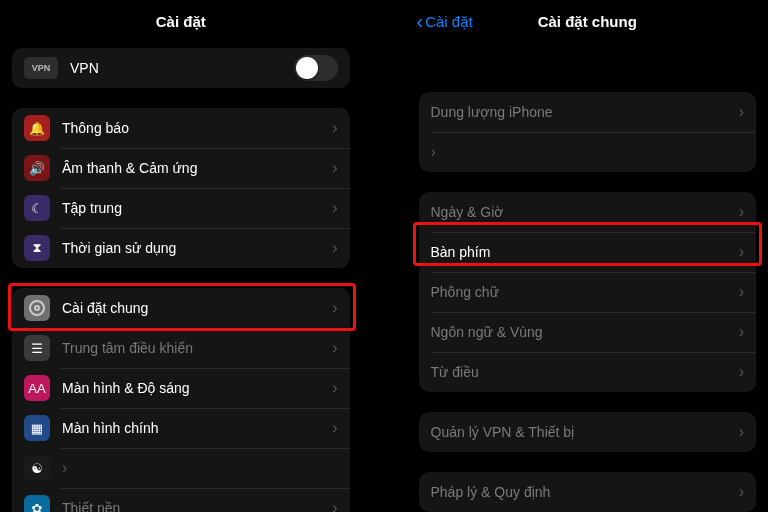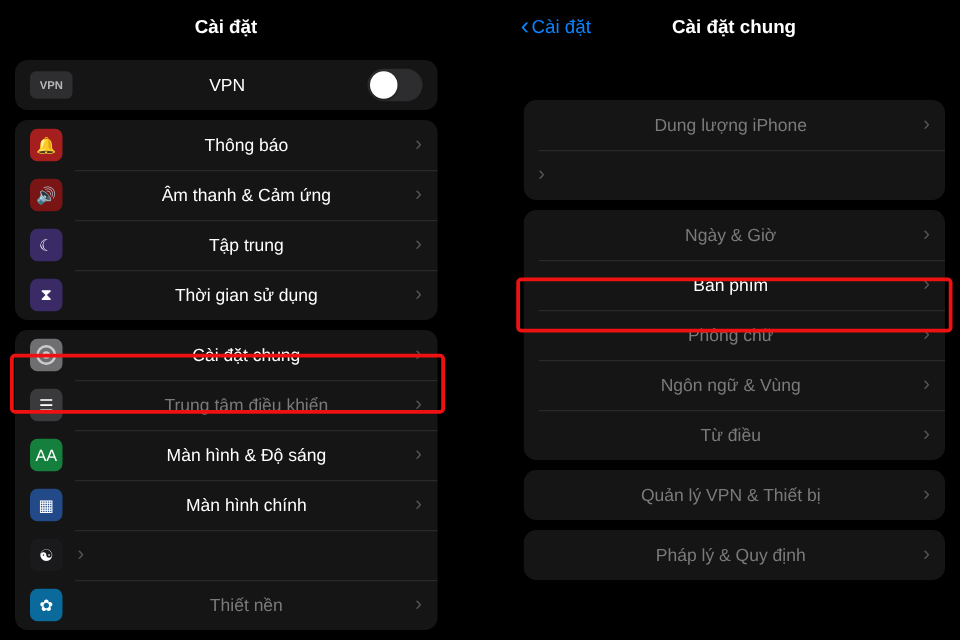--- a/index.html
+++ b/index.html
@@ -5,40 +5,40 @@
   * { box-sizing: border-box; margin: 0; padding: 0; }
   html, body { width: 768px; height: 512px; background: #000; font-family: -apple-system, "Helvetica Neue", Arial, sans-serif; color: #ddd; overflow: hidden; }
   .wrap { display: flex; width: 100%; height: 100%; gap: 44px; }
   .pane { flex: 1; background: #000; position: relative; }
   .pane.left { border-right: 1px solid #000; }
   .titlebar { height: 42px; display: flex; align-items: center; justify-content: center; position: relative; }
   .titlebar .title { color: #fff; font-size: 15px; font-weight: 600; }
   .titlebar .back { position: absolute; left: 10px; top: 0; height: 42px; display: flex; align-items: center; color: #0a84ff; font-size: 15px; }
   .back .chev { font-size: 20px; margin-right: 2px; line-height: 1; }
   .content { padding: 0 12px 8px 12px; }
-  .group { background: #151515; border-radius: 10px; margin-top: 8px; overflow: hidden; }
+  .group { background: #151515; border-radius: 10px; margin-top: 20px; overflow: hidden; }
   .group.tight { margin-top: 6px; }
-  .row { display: flex; align-items: center; height: 40px; padding: 0 12px; position: relative; text-align: center; }
+  .row { display: flex; align-items: center; height: 40px; padding: 0 12px; position: relative; }
   .row + .row::before { content:""; position:absolute; left:48px; right:0; top:0; height:1px; background:#2a2a2a; }
   .right-pane .row + .row::before { left:12px; }
   .row .label { flex:1; font-size: 14px; color:#fff; }
   .row.dim .label { color:#7a7a7a; }
   .row .chevron { color:#555; font-size: 16px; }
   .icon { width:26px; height:26px; border-radius:6px; margin-right:12px; display:flex; align-items:center; justify-content:center; font-size:13px; color:#fff; flex-shrink:0; }
   .vpn-badge { width:34px; height:22px; border-radius:5px; background:#2e2e30; color:#b8b8bb; font-size:9px; font-weight:700; display:flex; align-items:center; justify-content:center; margin-right:12px; }
   .switch { width:44px; height:26px; border-radius:13px; background:#2d2d2f; position:relative; }
   .switch::after { content:""; position:absolute; width:22px; height:22px; border-radius:50%; background:#fff; top:2px; left:2px; box-shadow:0 1px 2px rgba(0,0,0,.5); }
   .hl { border: 3px solid #e11; border-radius: 4px; position:absolute; pointer-events:none; }
   .hl.left-hl { left:8px; right:6px; top:283px; height:48px; }
   .hl.right-hl { left:6px; right:6px; top:222px; height:44px; }
   
   .bg-red { background:#a61f1f; } .bg-dred { background:#7a1515; }
   .bg-indigo { background:#3a2a66; } .bg-hour { background:#3a2a66; }
   .bg-grey { background:#6f6f72; } .bg-dgrey { background:#3a3a3d; }
-  .bg-blue { background:#15803d; } .bg-dblue { background:#234a88; }
+  .bg-blue { background:#be185d; } .bg-dblue { background:#234a88; }
   .bg-black { background:#1a1a1c; } .bg-cyan { background:#0b6a9c; }
   .gear { width:16px;height:16px;border:2px solid #ccc;border-radius:50%;position:relative; }
   .gear::before{content:"";position:absolute;inset:3px;border:2px solid #ccc;border-radius:50%;}
 </style>
 </head>
 <body>
 
 <div class="wrap">
 
   <div class="pane left">

